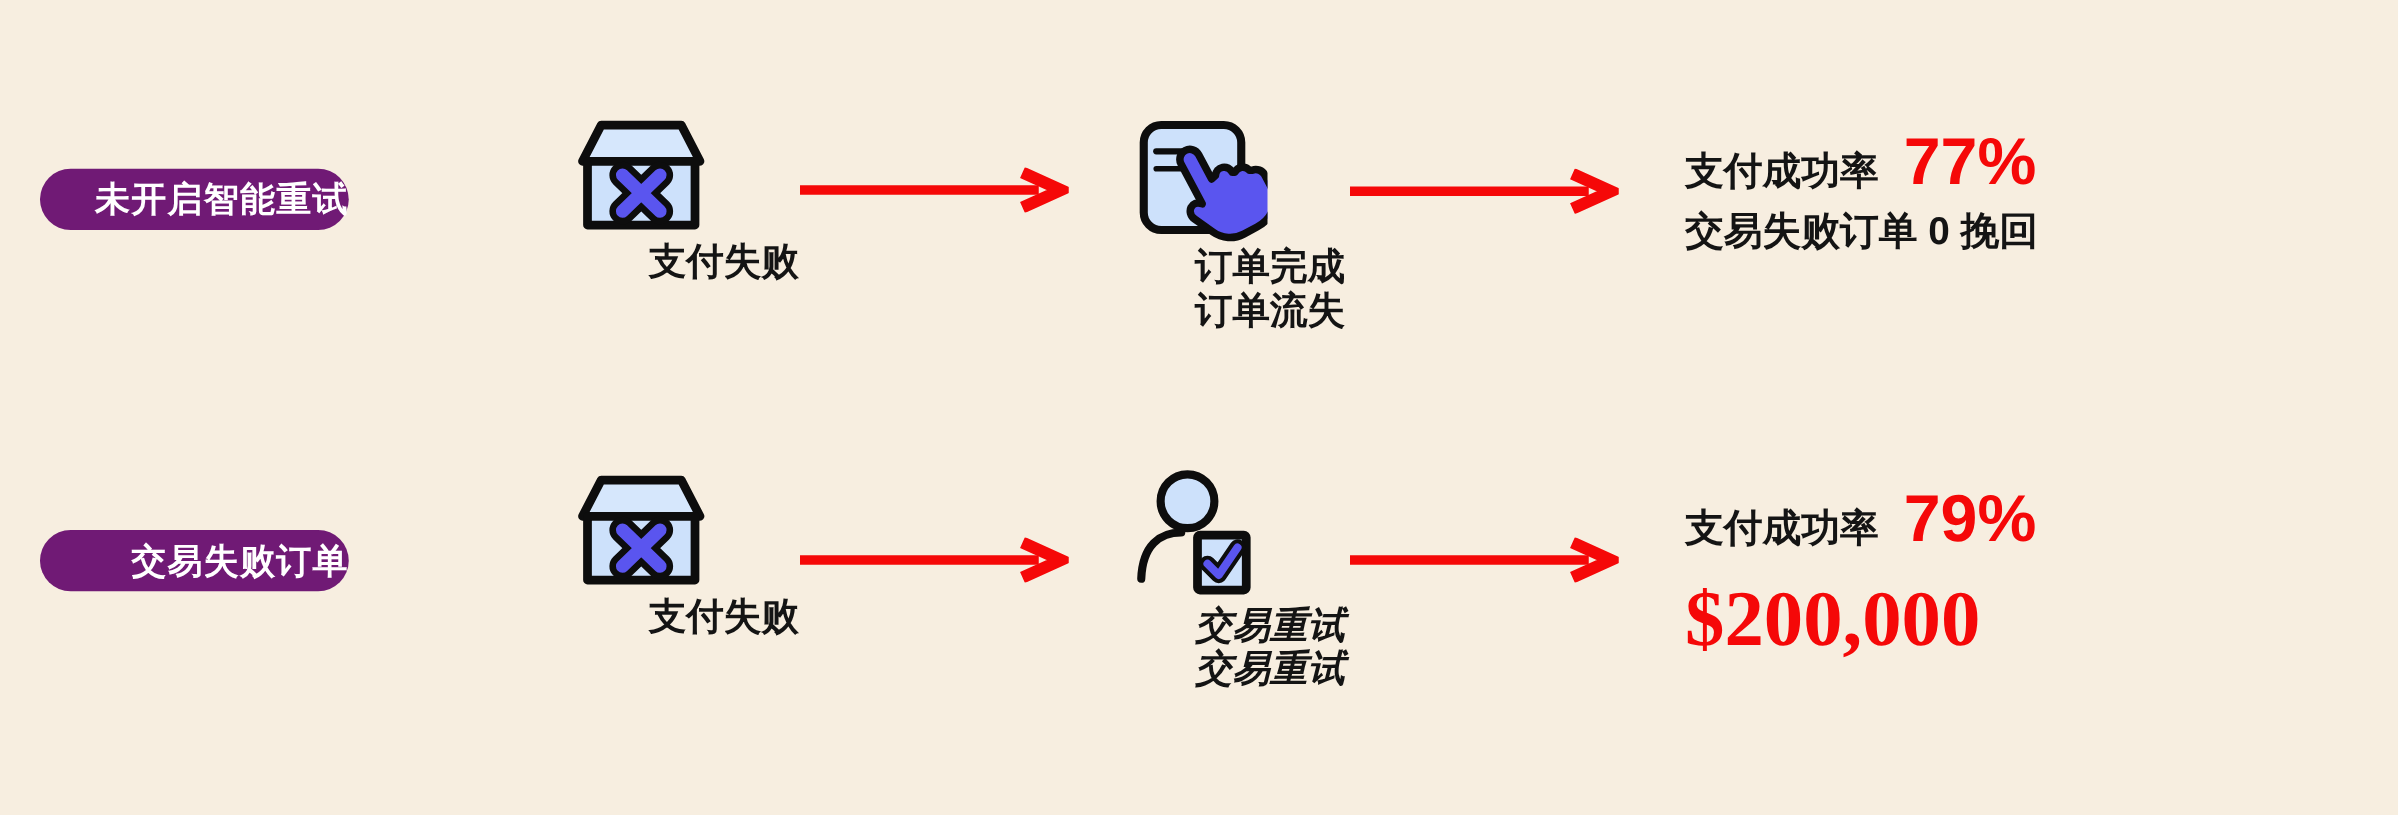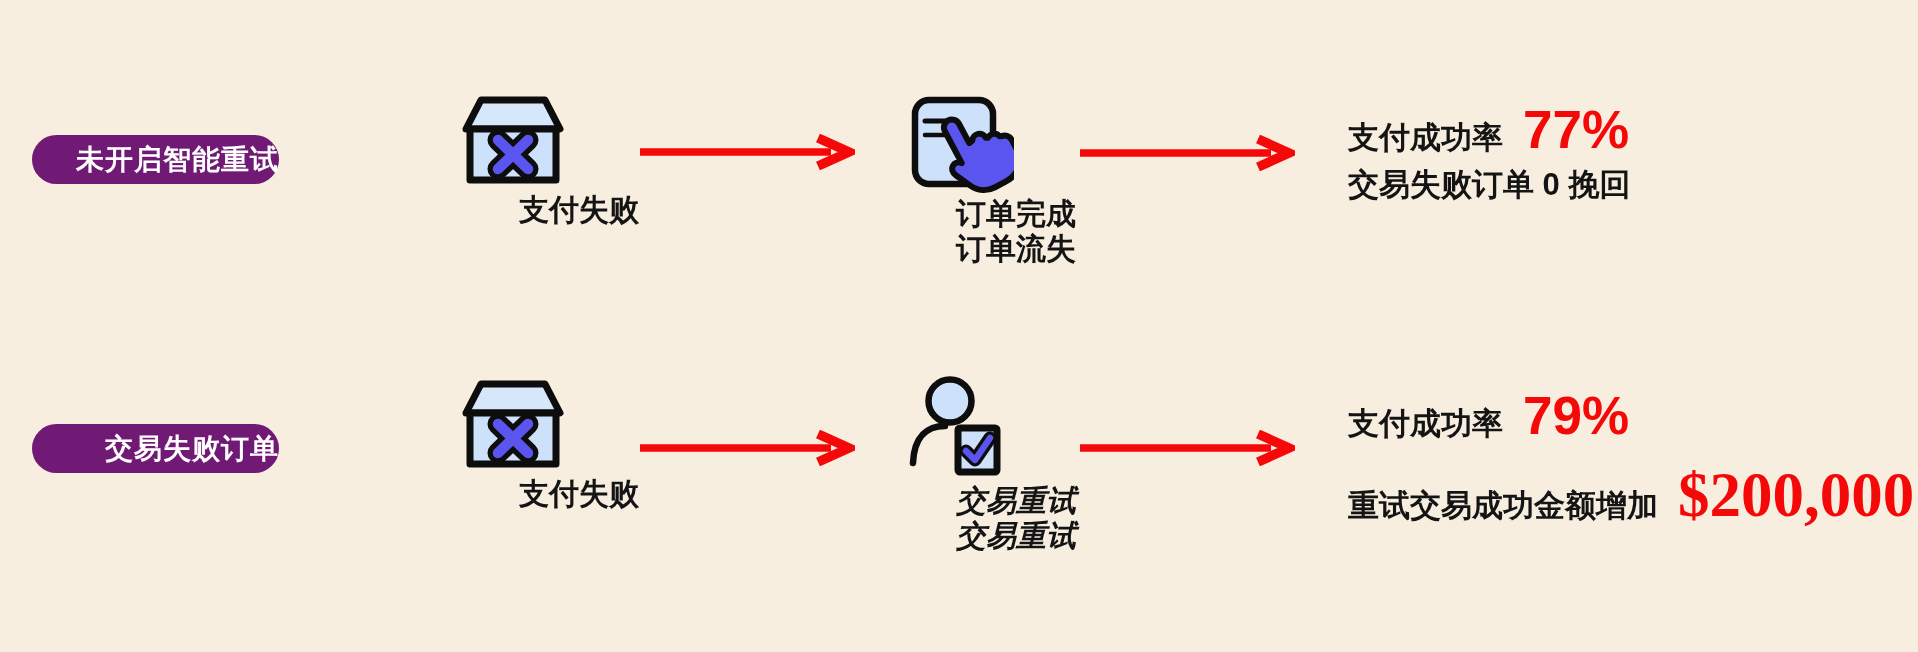--- a/index.html
+++ b/index.html
@@ -174,18 +174,17 @@
     <line x1="3" y1="18" x2="194" y2="18" stroke="#f50808" stroke-width="7.5"></line>
     <polyline points="181,4 212,18 181,32" fill="none" stroke="#f50808" stroke-width="9.5"></polyline>
   </svg>
 
   <div class="result result-r2">
     <div class="result-line line1">
       <span class="res-label">支付成功率</span>
       <span class="res-value v-pct">79%</span>
     </div>
     <div class="result-line line2">
-      <span class="res-label">重试交易成功金额增加</span>
       <span class="res-value v-amt">$200,000</span>
     </div>
   </div>
 
 </div>
 
 </body></html>

